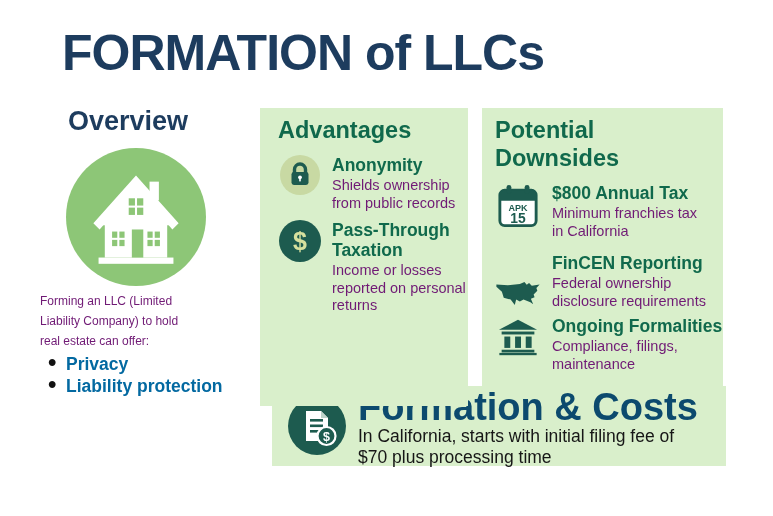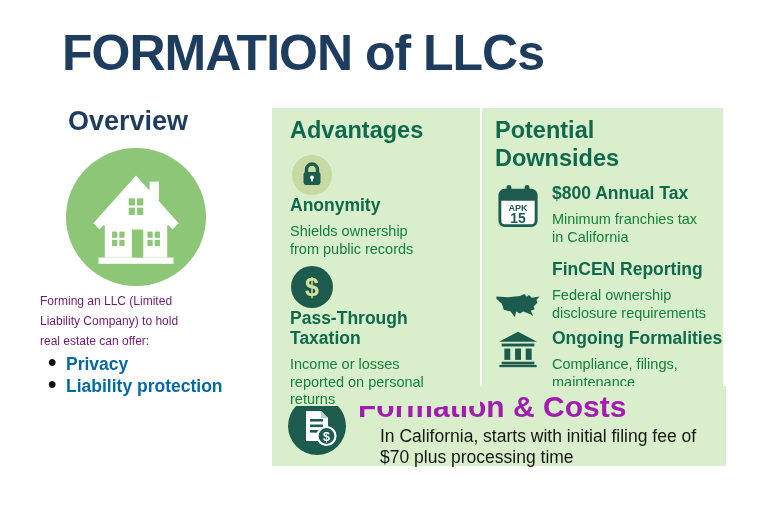--- a/index.html
+++ b/index.html
@@ -29,52 +29,52 @@
   #overview-bullets{
     position:absolute;left:42px;top:354px;margin:0;padding:0;list-style:none;
     font-size:17.5px;font-weight:700;color:#0369a1;
   }
   #overview-bullets li{position:relative;padding-left:24px;line-height:21.5px;}
   #overview-bullets li::before{
     content:"•";position:absolute;left:6px;top:-3px;font-size:24px;color:#111;
   }
   
   .panel{position:absolute;background:#d9efcb;}
-  #advantages-panel{left:272px;top:108px;width:208px;height:298px;z-index:2;}
+  #advantages-panel{left:260px;top:108px;width:208px;height:298px;z-index:2;}
   #downsides-panel{left:482px;top:108px;width:241px;height:336px;}
   #formation-panel{left:272px;top:386px;width:454px;height:80px;z-index:1;}
   .panel-head{
     font-size:23.5px;font-weight:800;color:#10694c;
     margin:8px 0 0 18px;line-height:28px;
   }
   #downsides-panel .panel-head{margin-left:13px;}
   .item{display:flex;align-items:flex-start;}
-  #advantages-panel .item{margin-left:18px;flex-direction:column;}
+  #advantages-panel .item{margin-left:18px;}
   #downsides-panel .item{margin-left:13px;}
   #advantages-panel .item:nth-of-type(2){margin-top:11px;}
   #advantages-panel .item:nth-of-type(3){margin-top:8px;}
   #advantages-panel .item:nth-of-type(4){margin-top:2px;}
   #downsides-panel .item:nth-of-type(2){margin-top:11px;}
   #downsides-panel .item:nth-of-type(3){margin-top:13px;align-items:flex-end;}
   #downsides-panel .item:nth-of-type(4){margin-top:6px;}
   .icon-box{flex:none;display:flex;justify-content:center;align-items:flex-start;}
   #advantages-panel .icon-box{width:44px;margin-right:10px;}
   #downsides-panel .icon-box{width:46px;margin-right:11px;}
   .item-title{
     font-size:17.5px;font-weight:800;color:#10694c;line-height:20px;white-space:pre-line;
   }
   .item-desc{
-    font-size:14.5px;color:#15803d;line-height:17.5px;margin-top:8px;white-space:pre-line;
+    font-size:14.5px;color:#701a75;line-height:17.5px;margin-top:2px;white-space:pre-line;
   }
   
   #formation-panel{display:flex;align-items:flex-start;}
   #formation-icon{flex:none;margin:11px 12px 0 16px;}
   #formation-text{padding-top:3px;}
-  #formation-heading{font-size:30px;font-weight:800;color:#a21caf;line-height:36px;}
-  #formation-desc{font-size:17.5px;color:#161616;line-height:21px;margin-top:1px;white-space:pre-line;margin-left:22px;}
+  #formation-heading{font-size:38px;font-weight:800;color:#0c4a6e;line-height:36px;}
+  #formation-desc{font-size:17.5px;color:#161616;line-height:21px;margin-top:1px;white-space:pre-line;}
 </style>
 </head>
 <body>
 
 <div id="main-title">FORMATION of LLCs</div>
 
 <div id="overview-heading">Overview</div>
 
 <div id="overview-circle">
   <svg width="104" height="104" viewBox="0 0 100 100">

